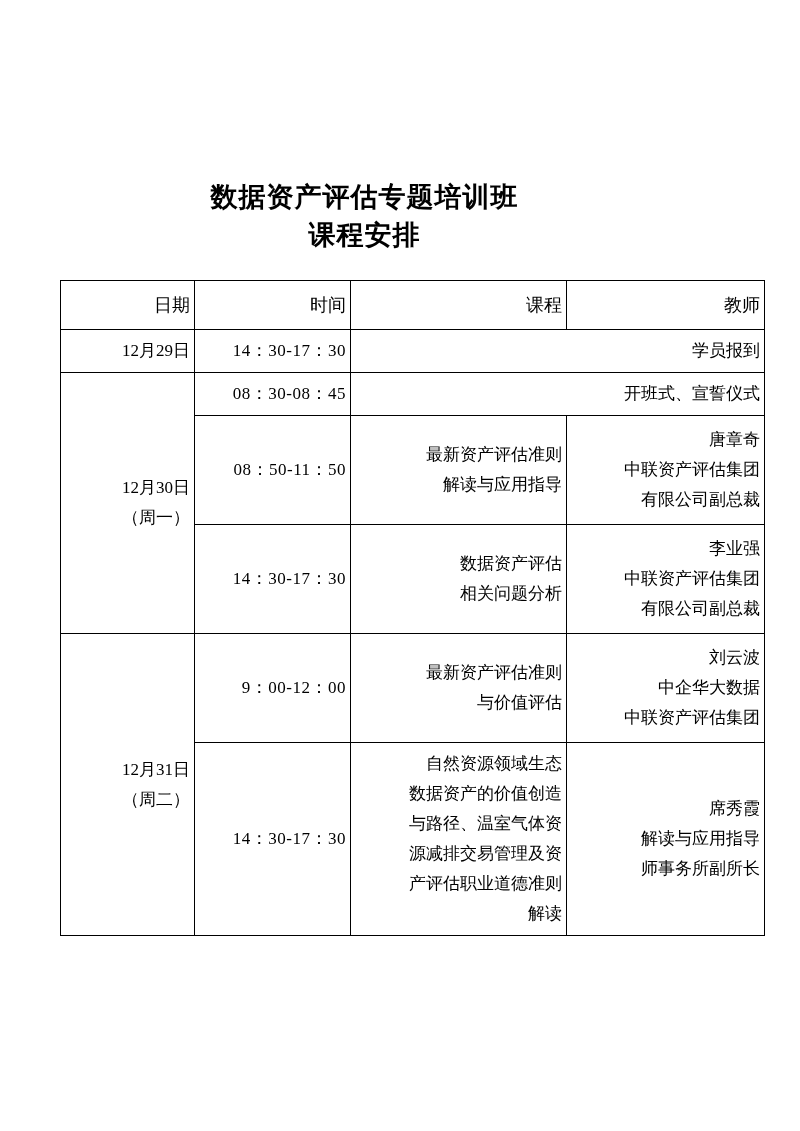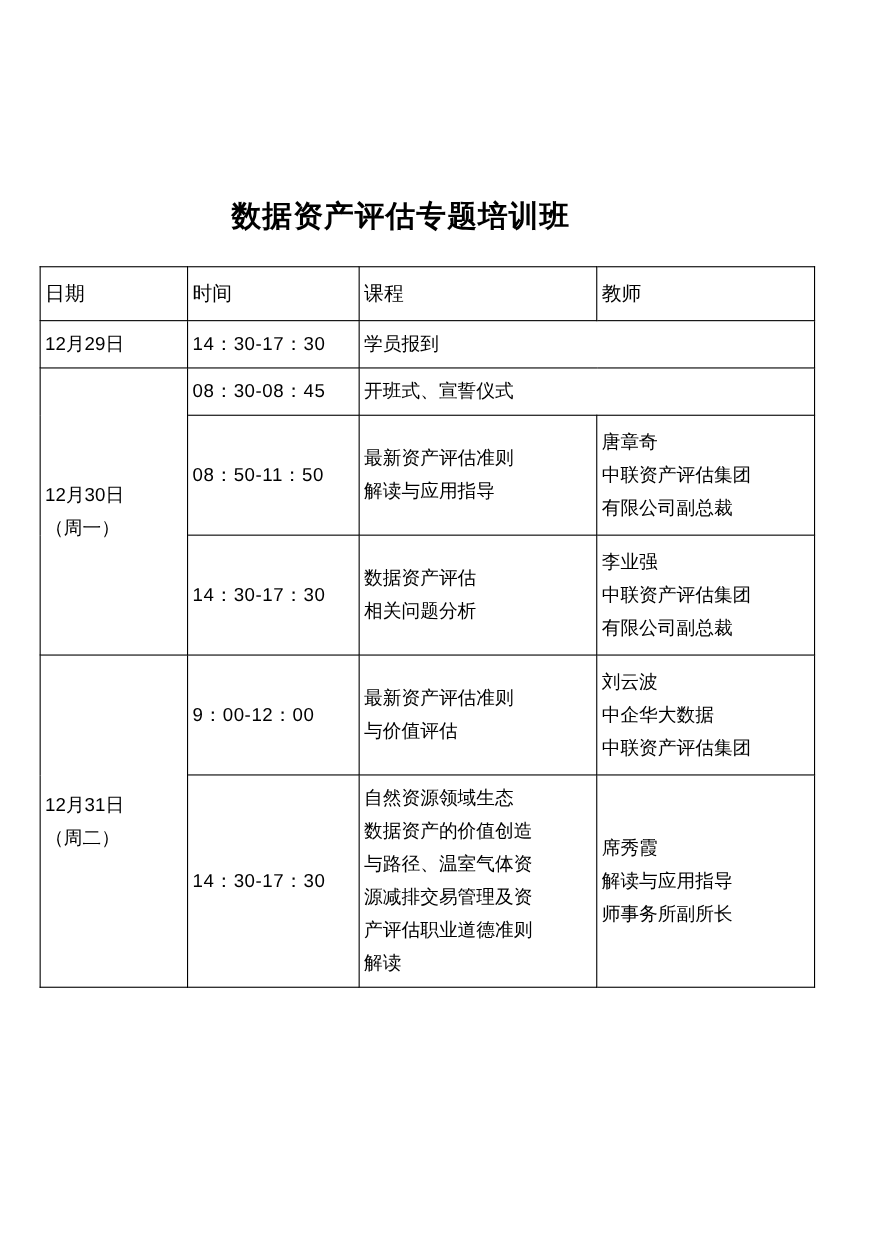--- a/index.html
+++ b/index.html
@@ -12,21 +12,21 @@
     height: 1131px;
     font-family: "Liberation Serif", "DejaVu Serif", serif;
     color: #000000;
     position: relative;
     overflow: hidden;
   }
   .page {
     width: 729px;
     height: 1131px;
     box-sizing: border-box;
-    padding: 0 36px;
+    padding: 0 60px;
     position: relative;
   }
   .title-block {
     text-align: center;
     padding-top: 178px;
   }
   .title-line {
     font-family: "DejaVu Sans", "Liberation Sans", sans-serif;
     font-weight: bold;
     font-size: 27px;
@@ -37,26 +37,26 @@
     margin-top: 26px;
   }
   table.schedule {
     border-collapse: collapse;
     width: 704px;
     table-layout: fixed;
     margin: 0 auto;
   }
   table.schedule td, table.schedule th {
     border: 1px solid #000000;
-    text-align: left;
+    text-align: right;
     vertical-align: middle;
     font-size: 17px;
     line-height: 30px;
     padding: 6px 4px;
-    font-family: Liberation Sans, sans-serif;
+    font-family: Liberation Serif, serif;
   }
   table.schedule th {
     font-weight: normal;
     font-size: 18px;
     padding: 9px 4px;
   }
   .col-date { width: 134px; }
   .col-time { width: 156px; }
   .col-course { width: 216px; }
   .col-teacher { width: 198px; }
@@ -75,20 +75,21 @@
     height: 96px;
   }
 </style>
 </head>
 <body>
 
 <div class="page">
 
   <div class="title-block">
     <div class="title-line">数据资产评估专题培训班</div>
+    <div class="title-line">课程安排</div>
   </div>
 
   <div class="table-wrap">
     <table class="schedule">
       <colgroup>
         <col class="col-date">
         <col class="col-time">
         <col class="col-course">
         <col class="col-teacher">
       </colgroup>

